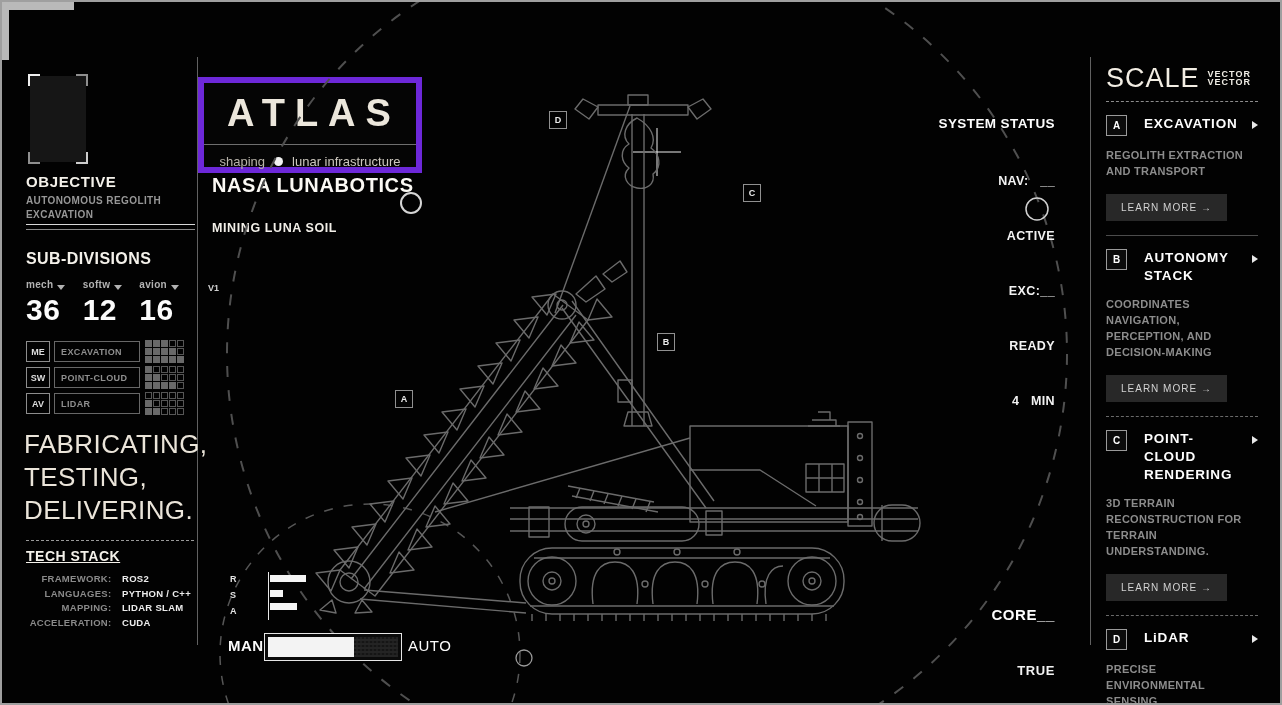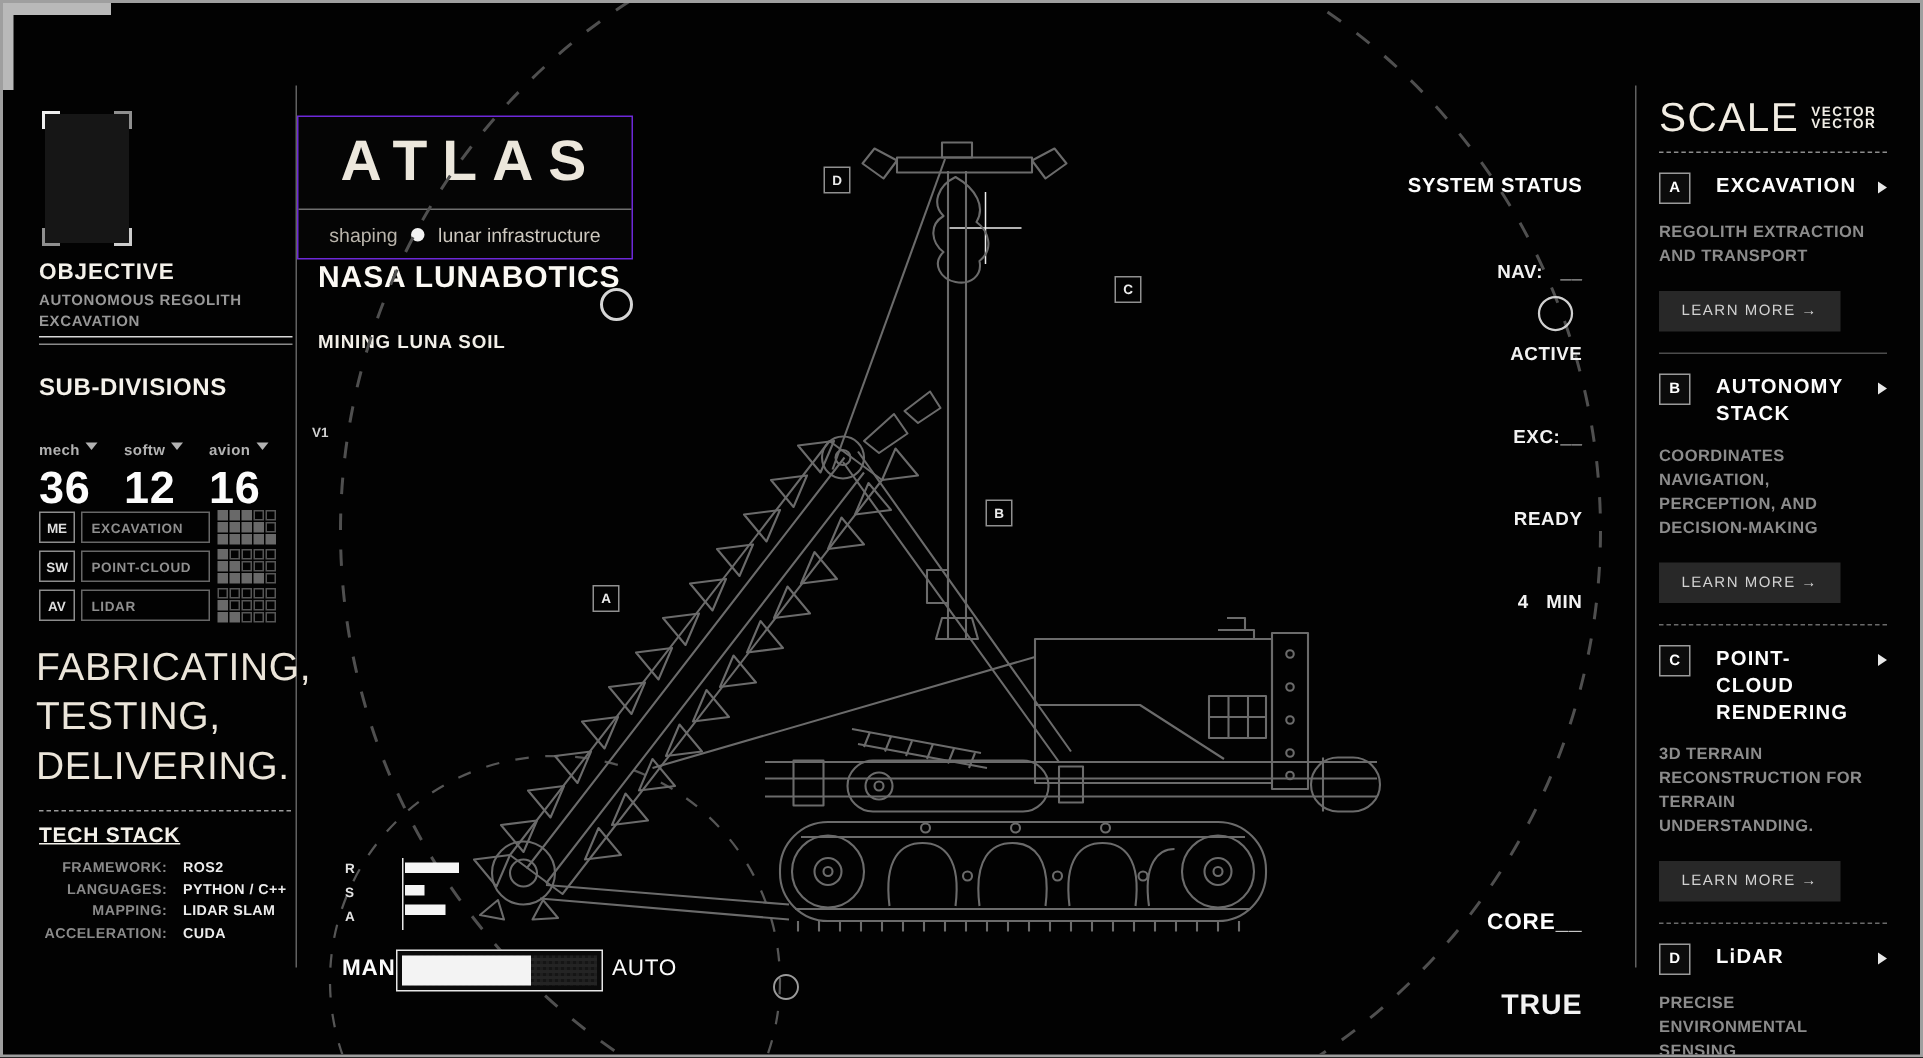--- a/index.html
+++ b/index.html
@@ -28,21 +28,21 @@
   .br-br { right:-2px; bottom:-2px; border-right:2px solid #cdcdcd; border-bottom:2px solid #cdcdcd; }
 
   .h-obj { left:24px; top:171px; font-size:15px; font-weight:bold; letter-spacing:.6px; color:#f4f1ea; z-index:4;}
   .obj-desc { left:24px; top:192px; font-size:10px; font-weight:bold; color:#979797; line-height:14px; letter-spacing:.4px; z-index:4;}
   .rule2a { left:24px; top:222px; width:169px; border-top:1px solid #d8d8d8; z-index:4;}
   .rule2b { left:24px; top:227px; width:169px; border-top:1px solid #8a8a8a; z-index:4;}
 
   .h-subdiv { left:24px; top:248px; font-size:16px; font-weight:bold; letter-spacing:.4px; color:#f4f1ea; z-index:4;}
   .stats { left:24px; top:277px; width:170px; display:flex; z-index:4;}
   .stat { width:58px; }
-  .stat-label { font-size:10px; font-weight:bold; color:#b2b2b2; letter-spacing:.3px; display:flex; align-items:flex-start; gap:4px;margin-top:16px;}
+  .stat-label { font-size:10px; font-weight:bold; color:#b2b2b2; letter-spacing:.3px; display:flex; align-items:flex-end; gap:4px;}
   .caret { width:0; height:0; border-left:4px solid transparent; border-right:4px solid transparent; border-top:5px solid #b2b2b2; display:inline-block;}
   .stat-value { font-size:30px; font-weight:bold; color:#fcfcfc; margin-top:3px; letter-spacing:.5px;}
 
   .divrows { left:24px; top:339px; z-index:4;}
   .divrow { display:flex; align-items:center; margin-bottom:5px; height:21px;}
   .code-box { width:24px; height:21px; border:1px solid #8d8d8d; color:#dedede; font-size:9px; font-weight:bold;
               display:flex; align-items:center; justify-content:center; }
   .name-box { width:86px; height:21px; border:1px solid #676767; color:#8f8f8f; font-size:9px; font-weight:bold;
               display:flex; align-items:center; padding-left:6px; margin-left:4px; letter-spacing:.4px;}
   .dotgrid { margin-left:5px; display:grid; grid-template-columns:repeat(5,7px); grid-auto-rows:7px; gap:1px; }
@@ -52,40 +52,40 @@
   .mission { left:22px; top:426px; font-size:26px; font-weight:400; color:#ebe5da; line-height:33px; letter-spacing:.4px; z-index:4;}
   .dashrule { left:24px; top:538px; width:168px; border-top:1px dashed #9a9a9a; z-index:4;}
   .h-tech { left:24px; top:546px; font-size:14px; font-weight:bold; letter-spacing:.5px; color:#f4f1ea; z-index:4;text-decoration:underline;}
   .tech { left:24px; top:570px; z-index:4;}
   .tech-row { display:flex; font-size:9.5px; font-weight:bold; line-height:14.5px; }
   .tech-label { width:82px; color:#8a8a8a; letter-spacing:.3px;text-align:right;}
   .tech-colon { width:14px; color:#8a8a8a; }
   .tech-value { color:#ececec; letter-spacing:.3px;}
 
   
-  .atlas-card { left:196px; top:75px; width:224px; height:96px; border:1px solid #6d28d9; background:#050505; z-index:4;}
+  .atlas-card { left:196px; top:75px; width:224px; height:96px; border:6px solid #6d28d9; background:#050505; z-index:4;}
   .atlas-title { height:61px; display:flex; align-items:center; justify-content:center;
                  font-size:38px; font-weight:bold; letter-spacing:10px; color:#ece7dc; padding-left:8px;}
   .atlas-tagline { height:33px; border-top:1px solid #6f6f6f; display:flex; align-items:center; justify-content:center; gap:9px;
                    font-size:13px; color:#b9b4ab;}
   .tag-dot { width:9px; height:9px; border-radius:50%; background:#f2f2f2; display:inline-block;}
   .tag-right { color:#cdc8bf; }
 
   .proj-title { left:210px; top:172px; font-size:20px; font-weight:bold; letter-spacing:.6px; color:#fbf9f4; z-index:4;}
   .proj-circle { left:398px; top:190px; width:22px; height:22px; border:2px solid #d5d5d5; border-radius:50%; z-index:4;}
   .proj-sub { left:210px; top:219px; font-size:12.5px; font-weight:bold; letter-spacing:.6px; color:#f2efe8; z-index:4;}
   .version { left:206px; top:281px; font-size:9px; font-weight:bold; color:#d0d0d0; z-index:4;}
 
   
   .sysstatus { top:78px; right:225px; text-align:right; z-index:6; white-space:pre; }
   .sys-h { font-size:13.5px; font-weight:bold; letter-spacing:.4px; color:#fdfdfd; margin-bottom:5px;}
   .sys-line { font-size:12.5px; font-weight:bold; color:#f2f2f2; line-height:19px; letter-spacing:.4px;}
   .core { top:567px; right:225px; text-align:right; z-index:6; white-space:pre;}
   .core-l1 { font-size:15px; font-weight:bold; color:#fdfdfd; line-height:20px; letter-spacing:.6px;}
-  .core-line { font-size:19px; font-weight:bold; color:#f2f2f2; line-height:19px; letter-spacing:.6px;}
+  .core-line { font-size:13px; font-weight:bold; color:#f2f2f2; line-height:19px; letter-spacing:.6px;}
 
   
   .sidebar { left:1104px; top:62px; width:152px; z-index:4;}
   .sb-head { display:flex; align-items:flex-start; gap:8px;}
   .sb-title { font-size:27px; color:#f2ede3; letter-spacing:1px; line-height:28px;}
   .sb-suffix { display:flex; flex-direction:column; margin-top:6px;text-align:right;}
   .sb-suffix span { font-size:9px; font-weight:bold; color:#efece4; letter-spacing:1px; line-height:8px;}
   .sb-dash { border-top:1px dashed #8d8d8d; margin-top:9px;}
   .sb-item { padding-top:13px; }
   .sb-row { display:flex; align-items:flex-start;}

